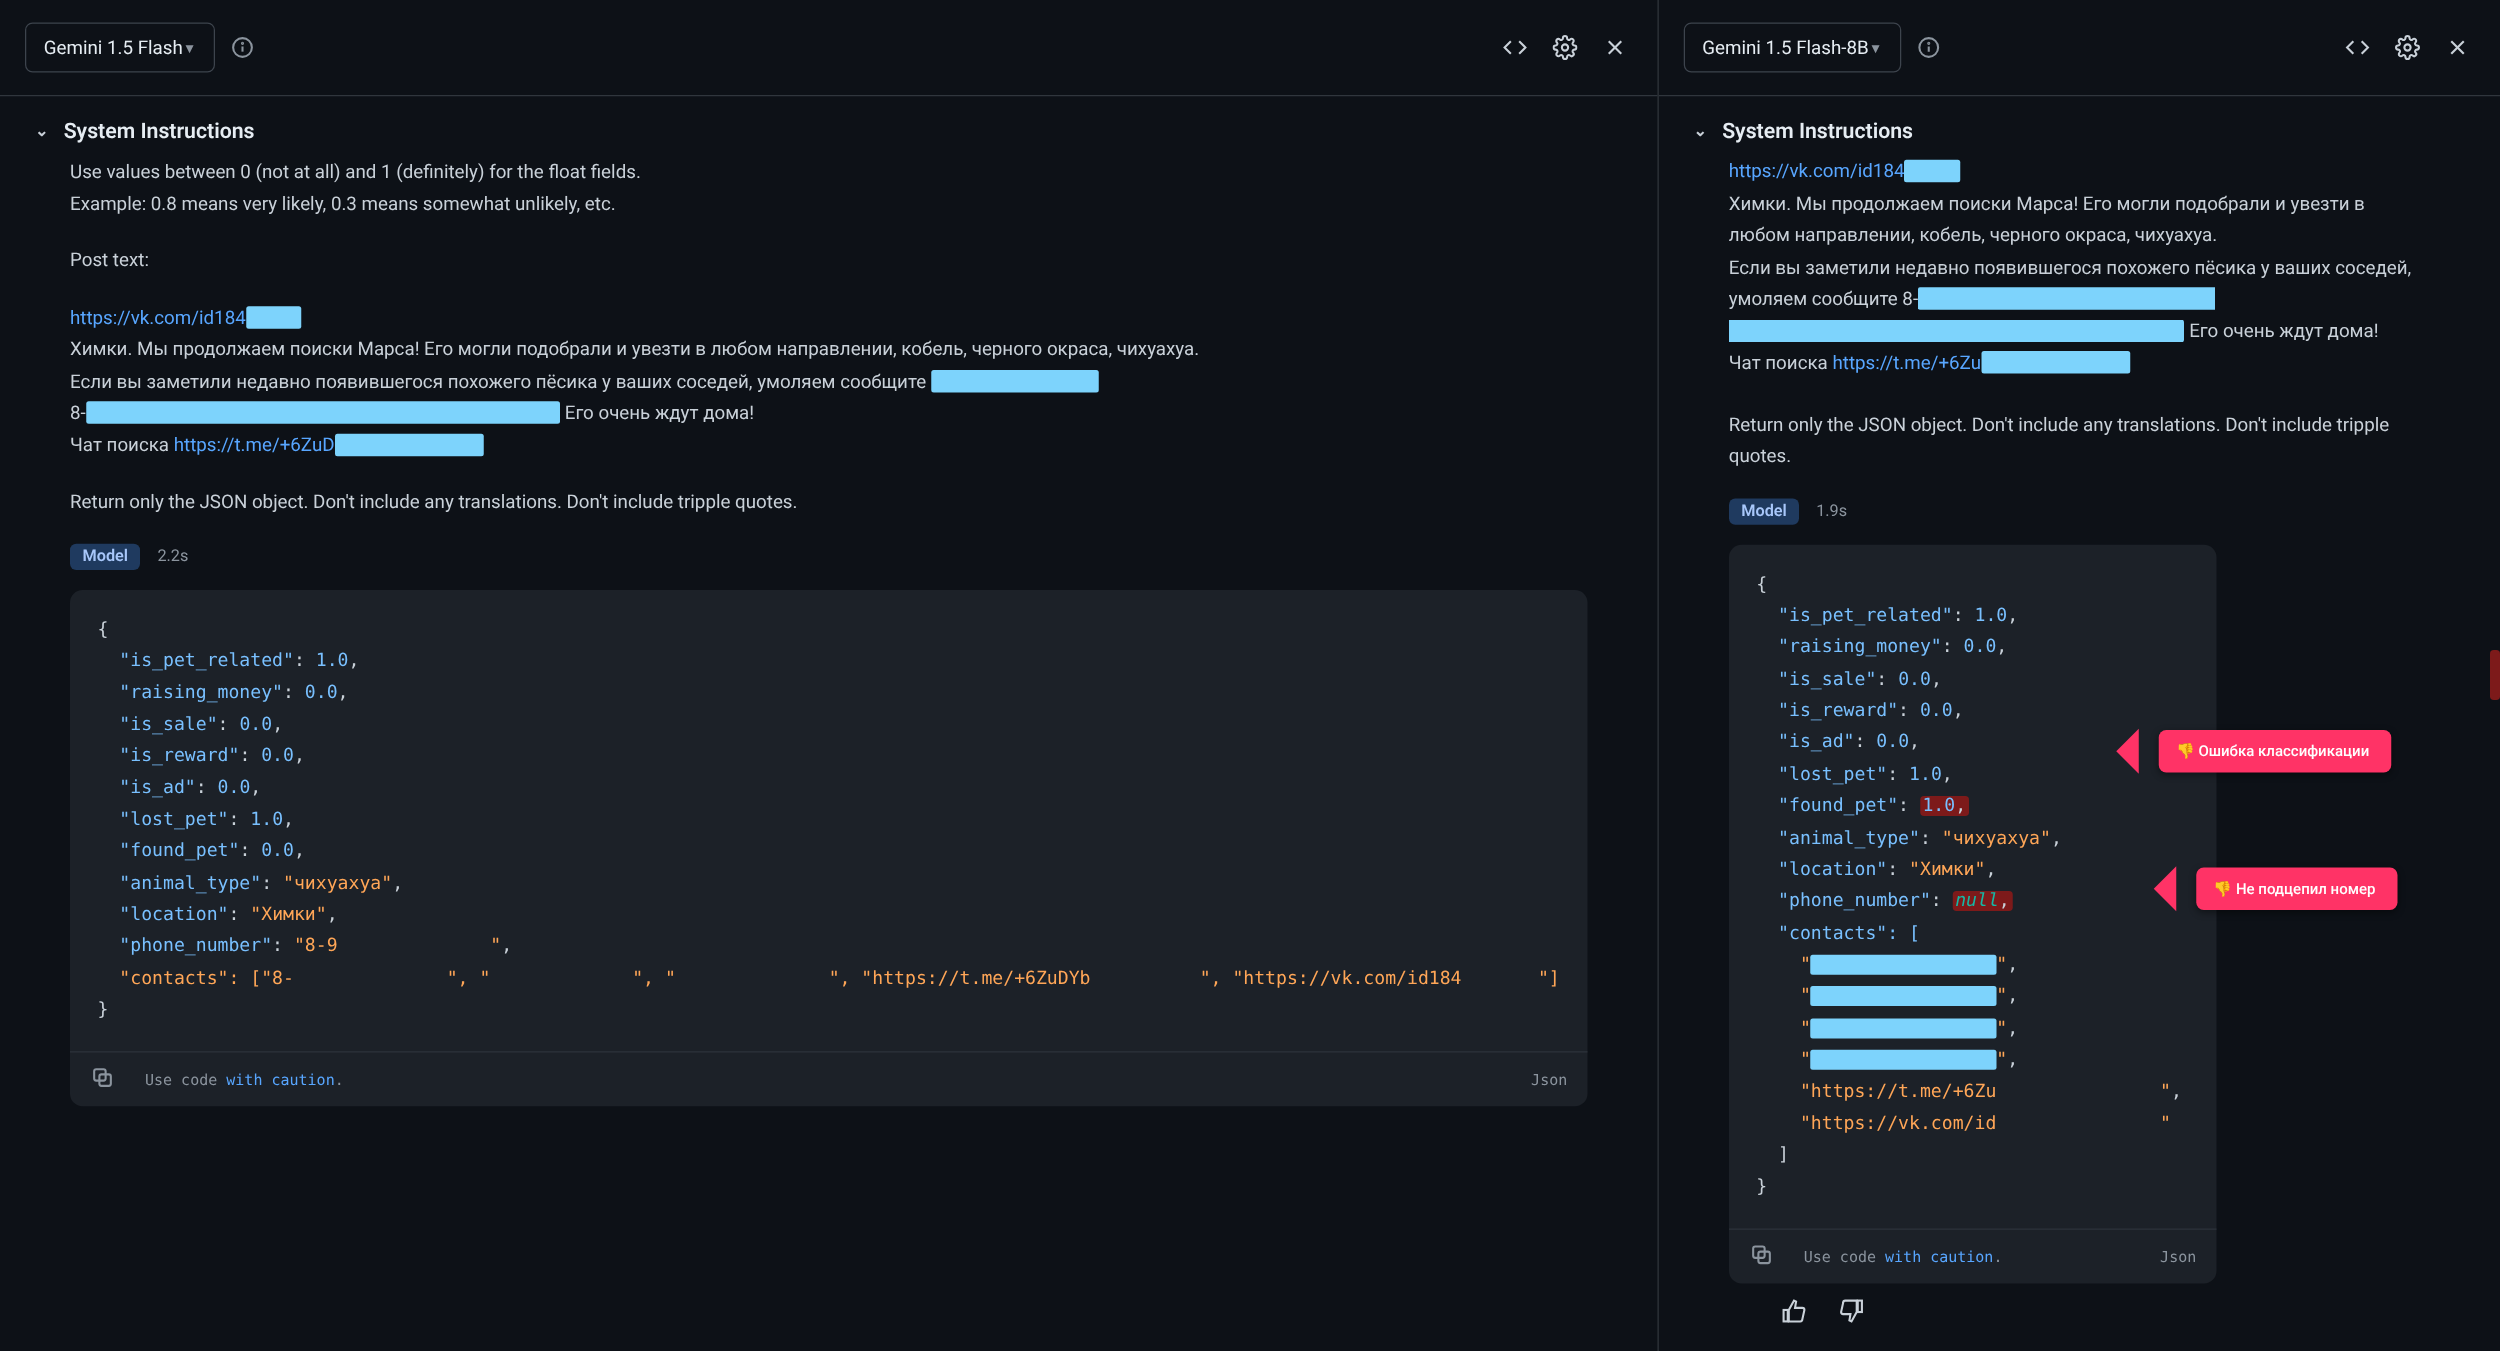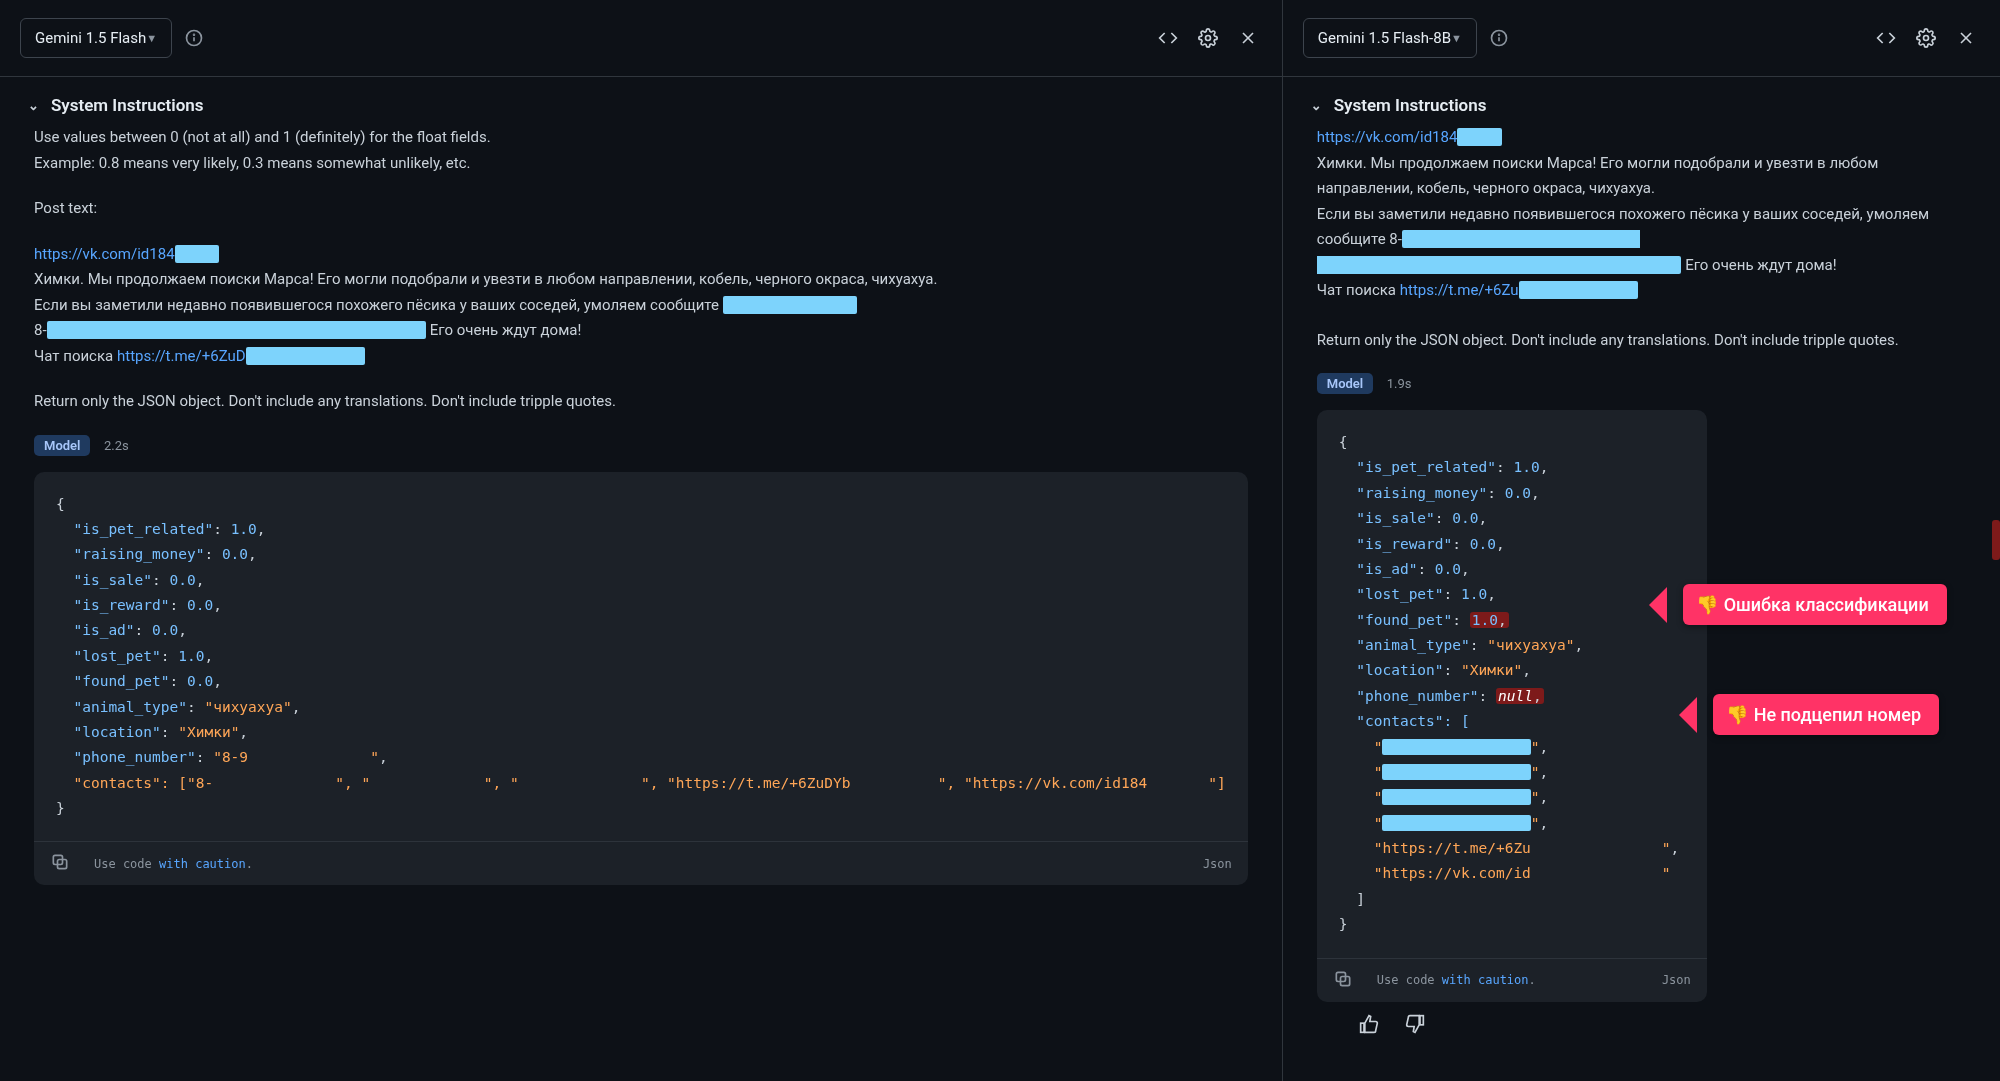--- a/index.html
+++ b/index.html
@@ -26,21 +26,21 @@
 }
 .chev { font-size: 11px; color: #8b949e; }
 .info-ic { color: #8b949e; cursor: pointer; display:flex; }
 .spacer { flex: 1; }
 .icbtn { color: #c9d1d9; cursor: pointer; padding: 4px; display:flex; align-items:center; }
 .section-header {
   display: flex; align-items: center; gap: 12px; padding: 18px 28px 10px;
   font-size: 17px; font-weight: 600; color: #e6edf3;
 }
 .section-header .chev2 { font-size: 13px; color: #c9d1d9; }
-.content { padding: 0 34px 20px; overflow-y: auto; flex: 1; }
+.content { padding: 0 56px 20px; overflow-y: auto; flex: 1; }
 .prose { color: #c9d1d9; line-height: 1.7; font-size: 15px; }
 .prose p { margin-bottom: 20px; }
 .prose a, .link { color: #58a6ff; text-decoration: none; }
 .redact { background: #7dd3fc; border-radius: 2px; color: transparent; user-select: none; }
 .model-chip {
   display: inline-block; background: #1f3a5f; color: #a8c7fa;
   font-size: 13px; font-weight: 600; padding: 3px 10px; border-radius: 5px;
 }
 .timing { color: #8b949e; font-size: 13px; margin-left: 10px; }
 .codeblock {
@@ -51,25 +51,25 @@
 .codefoot {
   border-top: 1px solid #2d333b; padding: 10px 16px; display: flex; align-items: center;
   color: #8b949e; font-size: 12px; gap: 24px;
 }
 .codefoot .spacer2 { flex: 1; }
 .copy-ic { color: #8b949e; cursor: pointer; }
 .tk-key { color: #79c0ff; }
 .tk-str { color: #ffa657; }
 .tk-num { color: #79c0ff; }
 .tk-punc { color: #c9d1d9; }
-.tk-null { color: #ffffff; font-style: italic; }
+.tk-null { color: #14b8a6; font-style: italic; }
 .hl-err { background: #7d1a1a; border-radius: 3px; padding: 0 2px; }
 .callout {
   position: absolute; display: flex; align-items: center;
-  background: #ff3366; color: #fff; font-size: 18px; font-weight: 500;
+  background: #ff3366; color: #fff; font-size: 12px; font-weight: 500;
   padding: 10px 18px 10px 14px; border-radius: 6px; gap: 14px;
   box-shadow: 0 2px 6px rgba(0,0,0,.4);
 }
 .callout::before {
   content: ""; position: absolute; left: -34px; top: 50%; transform: translateY(-50%);
   border: 18px solid transparent; border-right-color: #ff3366; border-left-width: 0;
   width: 0; height: 0;
 }
 .feedback { display:flex; gap: 18px; padding: 8px 38px 16px; color:#8b949e; }
 .scrollhint { position:absolute; right:0; top: 520px; width:8px; height:40px; background:#7d1a1a; border-radius:3px; }

